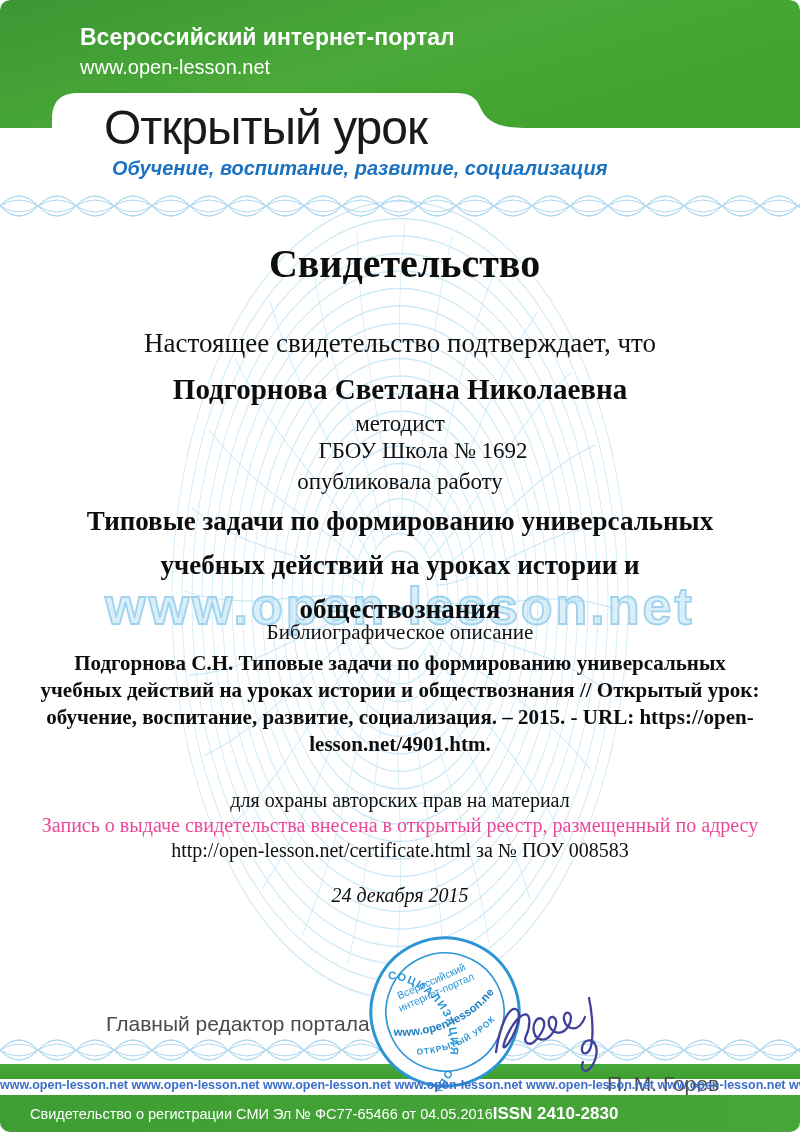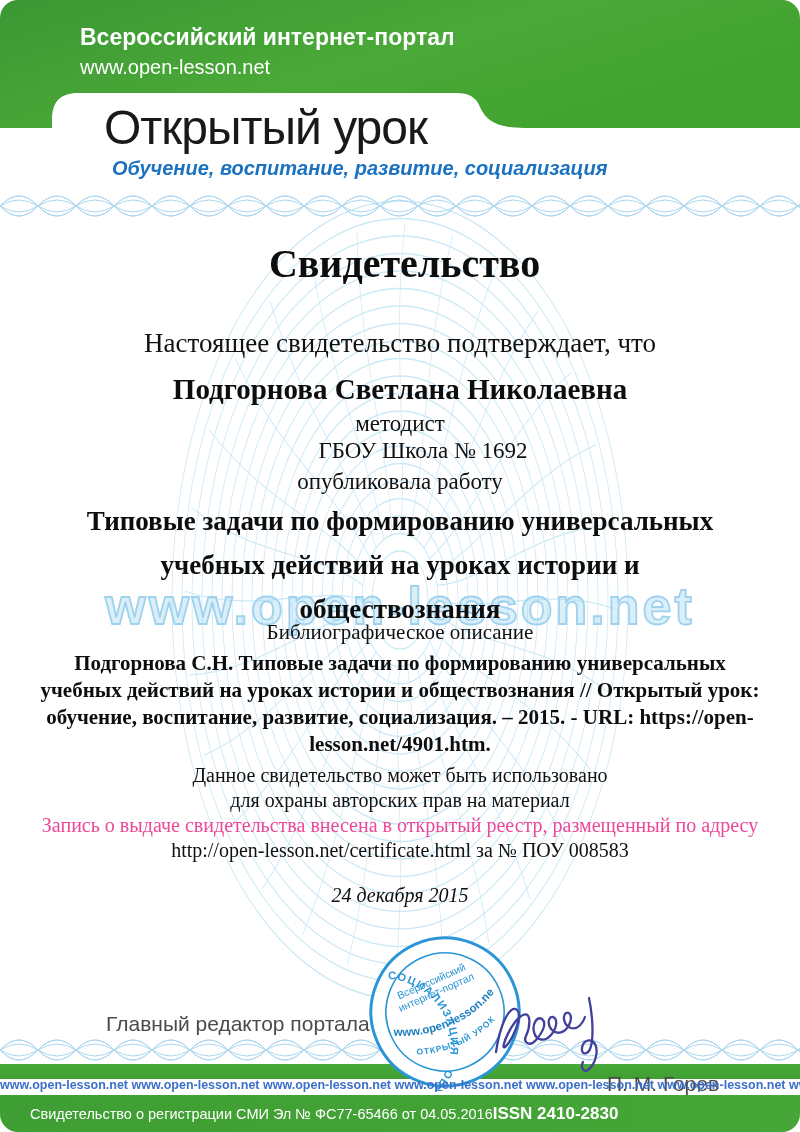--- a/index.html
+++ b/index.html
@@ -1,16 +1,16 @@
 <!DOCTYPE html>
 <html><head>
 <meta charset="utf-8">
 <style>
   html,body{margin:0;padding:0;background:#ffffff;}
-  .page{position:relative;width:800px;height:1132px;background:#fff;border-radius:18px;overflow:hidden;
+  .page{position:relative;width:800px;height:1132px;background:#fff;border-radius:10px;overflow:hidden;
         font-family:"Liberation Serif","DejaVu Serif",serif;}
   .abs{position:absolute;}
   .ctr{left:0;right:0;text-align:center;}
   
   #header-svg{top:0;left:0;z-index:2;}
   .hdr-portal{top:24px;left:80px;color:#fff;font:700 23px "Liberation Sans","DejaVu Sans",sans-serif;z-index:3;}
   .hdr-site{top:56px;left:80px;color:#fff;font:400 20px "Liberation Sans","DejaVu Sans",sans-serif;z-index:3;}
   .logo-title{top:100px;left:104px;color:#191919;font:400 48px "Liberation Sans","DejaVu Sans",sans-serif;letter-spacing:-1px;z-index:3;}
   .logo-tagline{top:157px;left:112px;color:#1a72c0;font:700 italic 20px "Liberation Sans","DejaVu Sans",sans-serif;z-index:3;}
   
@@ -143,21 +143,20 @@
 
   <div class="abs ctr z3 cert-title">Свидетельство</div>
   <div class="abs ctr z3 cert-intro">Настоящее свидетельство подтверждает, что</div>
   <div class="abs ctr z3 cert-name">Подгорнова Светлана Николаевна</div>
   <div class="abs ctr z3 cert-pos">методист</div>
   <div class="abs ctr z3 cert-org">ГБОУ Школа № 1692</div>
   <div class="abs ctr z3 cert-act">опубликовала работу</div>
   <div class="abs z3 cert-work">Типовые задачи по формированию универсальных учебных действий на уроках истории и обществознания</div>
   <div class="abs ctr z3 cert-bibl-label">Библиографическое описание</div>
   <div class="abs z3 cert-bibl">Подгорнова С.Н. Типовые задачи по формированию универсальных учебных действий на уроках истории и обществознания // Открытый урок: обучение, воспитание, развитие, социализация. – 2015. - URL: https://open-lesson.net/4901.htm.</div>
-  <div class="abs ctr z3 cert-use1">Данное свидетельство может быть использовано</div>
   <div class="abs ctr z3 cert-use2">для охраны авторских прав на материал</div>
   <div class="abs ctr z3 cert-reg1">Запись о выдаче свидетельства внесена в открытый реестр, размещенный по адресу</div>
   <div class="abs ctr z3 cert-reg2">http://open-lesson.net/certificate.html за № ПОУ 008583</div>
   <div class="abs ctr z3 cert-date">24 декабря 2015</div>
 
   <svg class="abs band" style="top:1038px" width="800" height="24">
     <defs>
       <pattern id="b2" width="76" height="24" patternUnits="userSpaceOnUse">
         <g fill="none" stroke="#a9d5ee" stroke-width="1">
           <path d="M0,12 Q19,-8 38,12 T76,12"></path>

